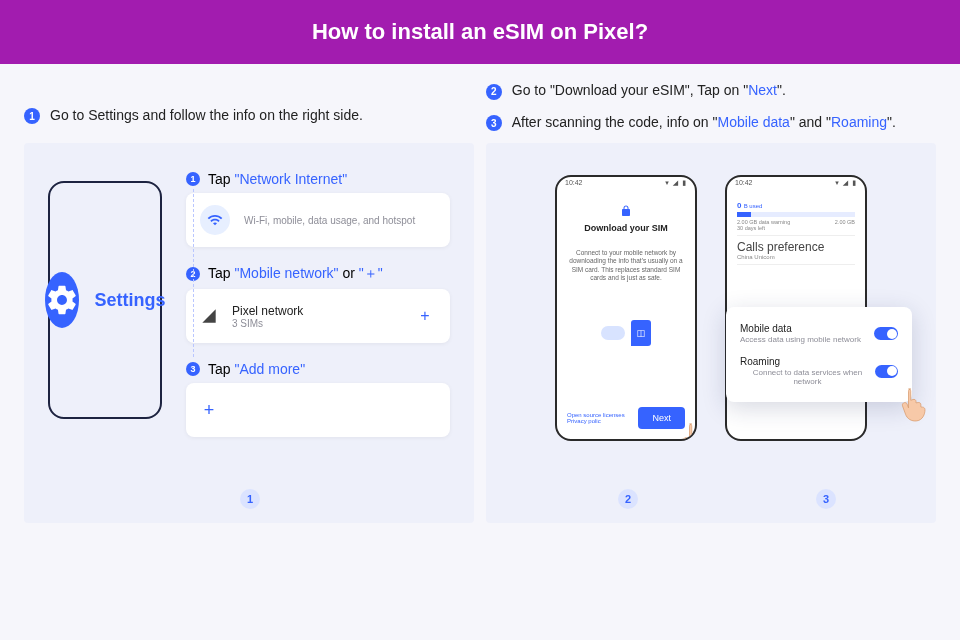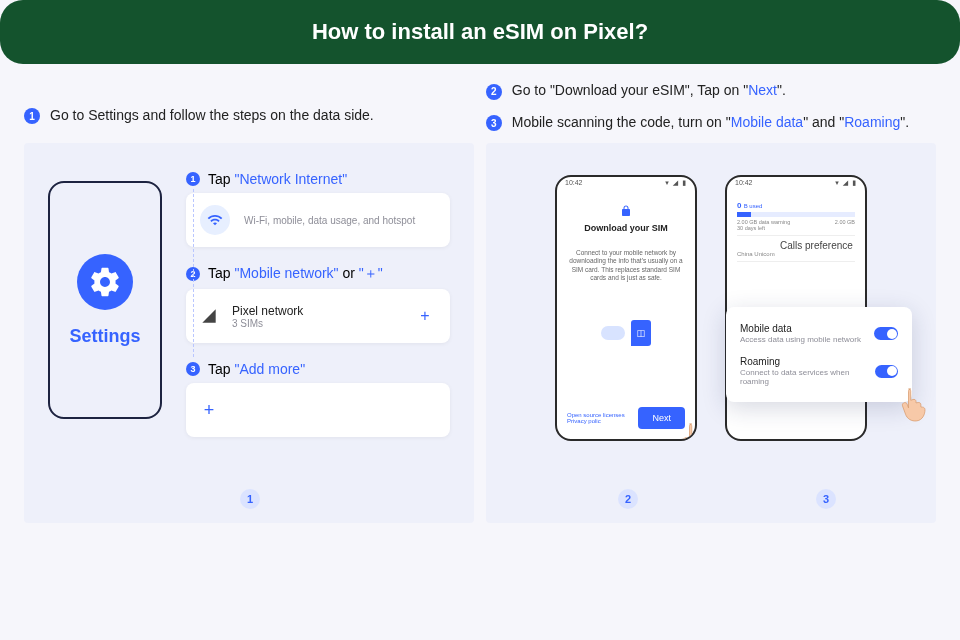--- a/index.html
+++ b/index.html
@@ -1,33 +1,33 @@
 <!DOCTYPE html>
 <html><head>
 <meta charset="utf-8">
 <style>
 * { box-sizing: border-box; margin: 0; padding: 0; }
 body { font-family: 'Segoe UI', 'Helvetica Neue', Arial, sans-serif; background: #f6f6fb; width: 960px; height: 640px; overflow: hidden; }
 
-.header { background: #14532d; height: 64px; display: flex; align-items: center; justify-content: center; border-radius: 23px; }
+.header { background: #a21caf; height: 64px; display: flex; align-items: center; justify-content: center; }
 .header-title { color: #fff; font-size: 22px; font-weight: 600; }
 
 .instructions { display: flex; padding: 18px 24px 12px; gap: 24px; }
 .inst-left { flex: 0 0 48%; display: flex; align-items: center; padding-top: 18px; }
 .inst-right { flex: 1; display: flex; flex-direction: column; gap: 14px; }
 .inst-row { display: flex; align-items: baseline; gap: 10px; font-size: 14px; color: #222; }
 .num-badge { width: 16px; height: 16px; border-radius: 50%; background: #3663ff; color: #fff; font-size: 10px; display: inline-flex; align-items: center; justify-content: center; flex-shrink: 0; font-weight: 600; }
 .link-text { color: #3663ff; }
 
 .panels { display: flex; gap: 12px; padding: 0 24px 24px; }
 .panel { background: #eef0fa; border-radius: 4px; flex: 1; padding: 28px 24px 18px; position: relative; min-height: 380px; }
 
 
 .panel1-content { display: flex; gap: 24px; }
-.settings-phone { width: 114px; height: 238px; border: 2px solid #1d2340; border-radius: 16px; display: flex; flex-direction: column; align-items: center; justify-content: center; gap: 16px; margin-top: 10px; }
+.settings-phone { width: 114px; height: 238px; border: 2px solid #1d2340; border-radius: 16px; display: flex; align-items: center; justify-content: center; gap: 16px; margin-top: 10px; }
 .gear-circle { width: 56px; height: 56px; border-radius: 50%; background: #3663ff; display: flex; align-items: center; justify-content: center; }
 .gear-svg { width: 34px; height: 34px; fill: #fff; }
 .settings-label { color: #3663ff; font-weight: 700; font-size: 18px; }
 .steps-col { flex: 1; display: flex; flex-direction: column; gap: 18px; position: relative; }
 .step { }
 .step-head { display: flex; align-items: center; gap: 8px; font-size: 14px; margin-bottom: 6px; }
 .step-badge { width: 14px; height: 14px; border-radius: 50%; background: #3663ff; color: #fff; font-size: 9px; display: inline-flex; align-items: center; justify-content: center; font-weight: 600; }
 .step-card { background: #fff; border-radius: 8px; padding: 12px 14px; display: flex; align-items: center; gap: 14px; box-shadow: 0 1px 4px rgba(0,0,0,0.06); }
 .card-icon { width: 30px; height: 30px; border-radius: 50%; background: #e7efff; display: flex; align-items: center; justify-content: center; color: #3663ff; font-size: 14px; }
 .card-icon.flat { background: none; width: 18px; }
@@ -55,29 +55,29 @@
 .hand-pointer { position: absolute; width: 30px; height: 36px; pointer-events:none;}
 .hand-pointer.h1 { right: -14px; bottom: -18px; }
 
 .ph3-head { background: #3663ff; color: #fff; padding: 6px 10px; }
 .ph3-carrier { font-size: 7px; opacity: .9;}
 .ph3-row { display: flex; justify-content: space-between; align-items: center; font-size: 8px; padding: 3px 0;}
 .ph3-toggle-s { width: 16px; height: 9px; background: #fff; border-radius: 6px; position: relative;}
 .ph3-toggle-s::after{content:'';position:absolute;right:1px;top:1px;width:7px;height:7px;border-radius:50%;background:#3663ff;}
 .ph3-body { padding: 6px 10px; color: #444; }
 .ph3-brow { padding: 4px 0; border-bottom: .5px solid #eee; }
-.ph3-label { font-size: 10px; margin-left: 43px; }
+.ph3-label { font-size: 12px; }
 .ph3-sub { font-size: 6px; color: #888; }
 .ph3-bar { height: 5px; background: #e6ecff; margin: 2px 0; position:relative;}
 .ph3-bar::before{content:'';position:absolute;left:0;top:0;bottom:0;width:12%;background:#3663ff;}
 
 .overlay-card { position: absolute; background: #fff; border-radius: 8px; box-shadow: 0 6px 24px rgba(30,40,90,.18); padding: 10px 14px; width: 186px; right: 0px; top: 136px; }
 .oc-row { display: flex; justify-content: space-between; align-items: center; padding: 6px 0; }
 .oc-txt .t { font-size: 10px; color: #222; }
-.oc-txt .s { font-size: 8px; color: #8e8e98; margin-top: 1px;}
+.oc-txt .s { font-size: 8px; color: #8e8e98; margin-top: 1px; text-align: center;}
 .oc-toggle { width: 24px; height: 13px; background: #3663ff; border-radius: 8px; position: relative; }
 .oc-toggle::after { content:''; position:absolute; right:1.5px; top:1.5px; width:10px; height:10px; background:#fff; border-radius:50%;}
 .hand-pointer.h2 { right: -16px; bottom: -20px; }
 
 .panel-footer-badge { position: absolute; bottom: 14px; width: 20px; height: 20px; border-radius: 50%; background: #dbe3ff; color: #3663ff; font-size: 11px; font-weight: 600; display: flex; align-items: center; justify-content: center; }
 .pfb-1 { left: 216px; }
 .pfb-2 { left: 132px; }
 .pfb-3 { left: 330px; }
 
 .hand-svg{fill:#f7c9a8; stroke:#d89b6d; stroke-width:1;}
@@ -86,34 +86,34 @@
 <body>
 
 <div class="header">
   <div class="header-title">How to install an eSIM on Pixel?</div>
 </div>
 
 <div class="instructions">
   <div class="inst-left">
     <div class="inst-row">
       <span class="num-badge">1</span>
-      <span>Go to Settings and follow the steps on the data side.</span>
+      <span>Go to Settings and follow the info on the right side.</span>
     </div>
   </div>
   <div class="inst-right">
     <div class="inst-row">
       <span class="num-badge">2</span>
       <span>
         <span>Go to "Download your eSIM", Tap on "</span><span class="link-text">Next</span><span>".</span>
       </span>
     </div>
     <div class="inst-row">
       <span class="num-badge">3</span>
       <span>
-        <span>Mobile scanning the code, turn on "</span><span class="link-text">Mobile data</span><span>" and "</span><span class="link-text">Roaming</span><span>".</span>
+        <span>After scanning the code, info on "</span><span class="link-text">Mobile data</span><span>" and "</span><span class="link-text">Roaming</span><span>".</span>
       </span>
     </div>
   </div>
 </div>
 
 <div class="panels">
 
   <div class="panel">
     <div class="panel1-content">
       <div class="settings-phone">
@@ -239,21 +239,21 @@
         <div class="oc-row">
           <div class="oc-txt">
             <div class="t">Mobile data</div>
             <div class="s">Access data using mobile network</div>
           </div>
           <div class="oc-toggle"></div>
         </div>
         <div class="oc-row">
           <div class="oc-txt">
             <div class="t">Roaming</div>
-            <div class="s">Connect to data services when roaming</div>
+            <div class="s">Connect to data services when network</div>
           </div>
           <div class="oc-toggle"></div>
         </div>
         <div class="hand-pointer h2">
           <svg viewBox="0 0 40 48" width="30" height="36">
               <path class="hand-svg" d="M14 4c2 0 3 1.5 3 3v12l3-1c2-.7 4 .5 4 2.5v2l3-.5c2-.3 3.5 1 3.5 3v3l2.5.2c1.8.2 3 1.6 3 3.3 0 6-3 14-11 15-7 1-13-3-15-9l-4-11c-.7-2 .6-4 2.6-4.3 1.6-.3 3 .6 3.6 2l1.8 5V7c0-1.7 1.3-3 3-3z"></path>
             </svg>
         </div>
       </div>
     </div>

